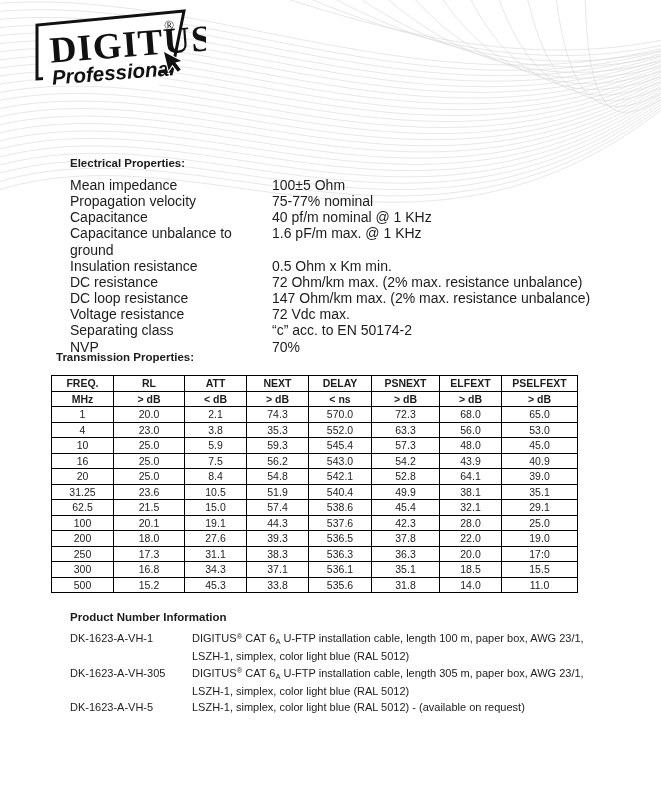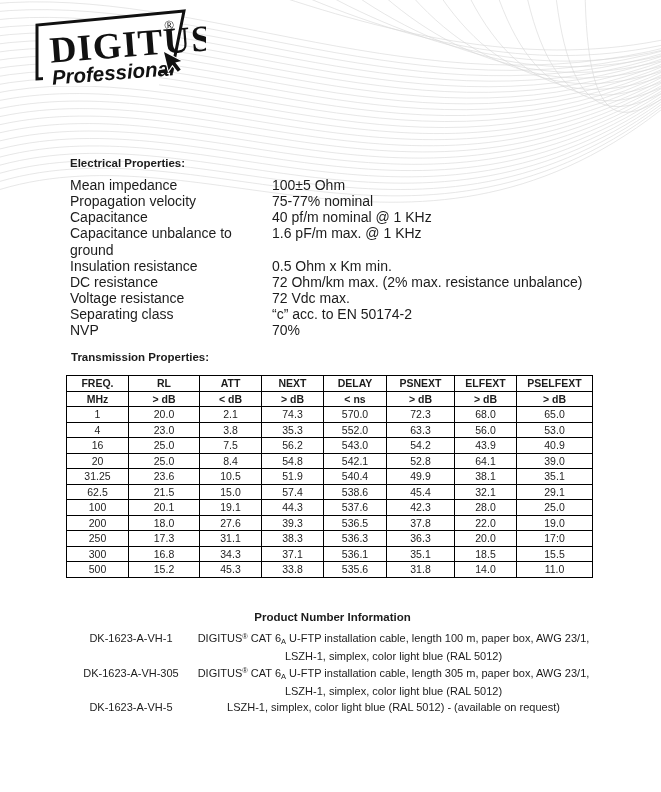--- a/index.html
+++ b/index.html
@@ -19,32 +19,32 @@
   .logo-sub   { font-family:"Liberation Sans", sans-serif; font-style:italic; font-weight:bold; font-size:20.5px; fill:#111; }
 
   h2.sec-heading { font-size:11.5px; font-weight:bold; color:#1c1c1c; }
 
   .electrical { position:absolute; left:70px; top:157px; width:525px; }
   .electrical h2 { margin-bottom:8px; }
   .ep-row { display:flex; font-size:14px; line-height:16.15px; }
   .ep-label { width:202px; flex-shrink:0; }
   .ep-value { flex:1; }
 
-  .transmission { position:absolute; left:66px; top:351px; width:532px; }
+  .transmission { position:absolute; left:51px; top:351px; width:532px; }
   .transmission h2 { margin-left:5px; margin-bottom:12px; }
   table.tt { border-collapse:collapse; table-layout:fixed; width:526px; }
   table.tt th, table.tt td {
     border:1px solid #000;
     font-size:10.5px; text-align:center; vertical-align:middle;
     height:15.5px; padding:0; line-height:1;
     font-family:"Liberation Sans", sans-serif;
   }
   table.tt th { font-weight:bold; }
 
-  .products { position:absolute; left:70px; top:611px; width:525px;text-align:center; }
+  .products { position:absolute; left:70px; top:611px; width:525px; }
   .products h2 { margin-bottom:7px; }
   .product { display:flex; font-size:11px; line-height:16.3px; }
   .p-code { width:122px; flex-shrink:0; }
   .p-desc { flex:1; }
   .sup { font-size:7.5px; position:relative; top:-3.5px; }
   .sub { font-size:7.5px; position:relative; top:2px; }
 </style>
 </head>
 <body>
 
@@ -128,20 +128,24 @@
   <div class="ep-row">
     <span class="ep-label">Insulation resistance</span>
     <span class="ep-value">0.5 Ohm x Km min.</span>
   </div>
 
   <div class="ep-row">
     <span class="ep-label">DC resistance</span>
     <span class="ep-value">72 Ohm/km max. (2% max. resistance unbalance)</span>
   </div>
 
+  <div class="ep-row">
+    <span class="ep-label">DC loop resistance</span>
+    <span class="ep-value">147 Ohm/km max. (2% max. resistance unbalance)</span>
+  </div>
 
   <div class="ep-row">
     <span class="ep-label">Voltage resistance</span>
     <span class="ep-value">72 Vdc max.</span>
   </div>
 
   <div class="ep-row">
     <span class="ep-label">Separating class</span>
     <span class="ep-value">“c” acc. to EN 50174-2</span>
   </div>
@@ -203,20 +207,30 @@
             <td>4</td>
             <td>23.0</td>
             <td>3.8</td>
             <td>35.3</td>
             <td>552.0</td>
             <td>63.3</td>
             <td>56.0</td>
             <td>53.0</td>
           </tr>
           <tr>
+            <td>10</td>
+            <td>25.0</td>
+            <td>5.9</td>
+            <td>59.3</td>
+            <td>545.4</td>
+            <td>57.3</td>
+            <td>48.0</td>
+            <td>45.0</td>
+          </tr>
+          <tr>
             <td>16</td>
             <td>25.0</td>
             <td>7.5</td>
             <td>56.2</td>
             <td>543.0</td>
             <td>54.2</td>
             <td>43.9</td>
             <td>40.9</td>
           </tr>
           <tr>

